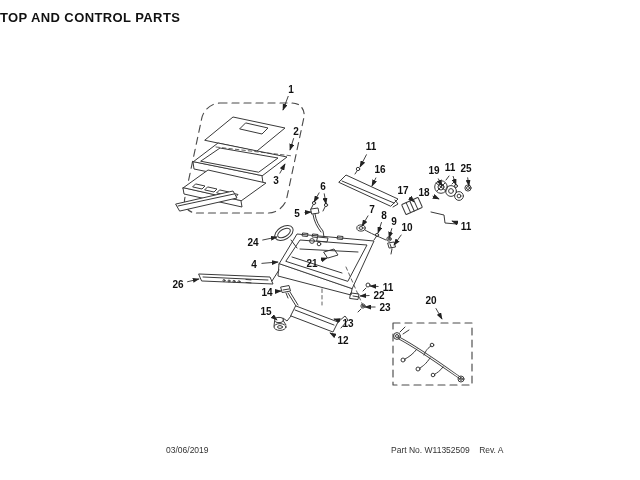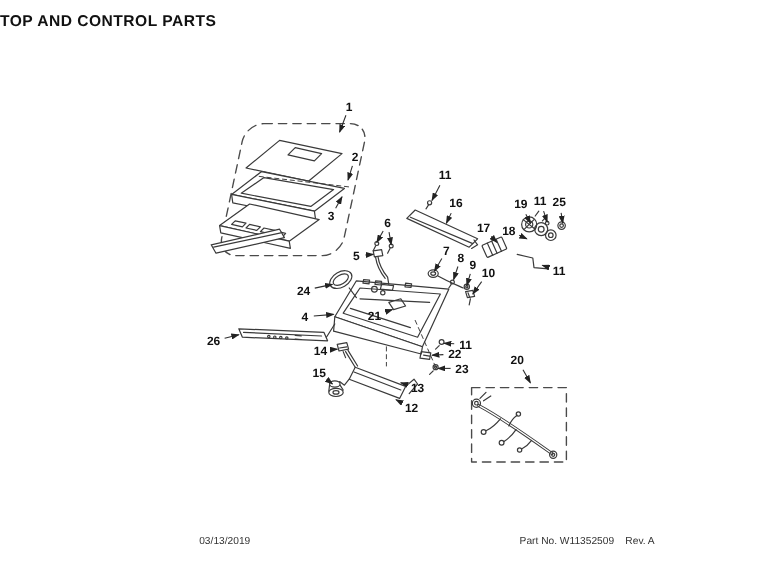--- a/index.html
+++ b/index.html
@@ -8,21 +8,21 @@
     background:#ffffff;font-family:"Liberation Sans",sans-serif;
   }
   .title{
     position:absolute;top:10px;left:0;right:0;text-align:left;
     font-size:13px;font-weight:bold;letter-spacing:.4px;color:#111;
   }
   .footer-date{
     position:absolute;left:166px;top:445px;font-size:8.5px;color:#333;
   }
   .footer-part{
-    position:absolute;left:391px;top:445px;font-size:8.5px;color:#333;white-space:nowrap;margin-left:42px;
+    position:absolute;left:391px;top:445px;font-size:8.5px;color:#333;white-space:nowrap;
   }
   .footer-part span{margin-right:7px;}
   svg.diagram{position:absolute;left:0;top:0;}
   .art path,.art line,.art rect,.art circle,.art ellipse,.art polyline{
     stroke:#3a3a3a;stroke-width:1;fill:none;stroke-linecap:round;stroke-linejoin:round;
   }
   .art .w{fill:#ffffff;}
   .art .dash{stroke-dasharray:7 5;stroke:#4a4a4a;stroke-width:1.15;}
   .art .dash2{stroke-dasharray:3.5 3;stroke-width:.8;}
   .art .thick{stroke-width:2.6;}
@@ -279,17 +279,17 @@
       <text x="266" y="314.5" class="callout-num">15</text>
       <line x1="338.9" y1="320.4" x2="334" y2="319" class="leader" marker-end="url(#arw)"></line>
       <text x="348" y="326.5" class="callout-num">13</text>
       <line x1="334.6" y1="335.5" x2="330" y2="333" class="leader" marker-end="url(#arw)"></line>
       <text x="343" y="343.5" class="callout-num">12</text>
       <line x1="435.8" y1="308.2" x2="442" y2="319" class="leader" marker-end="url(#arw)"></line>
       <text x="431" y="303.5" class="callout-num">20</text>
     </g>
 </svg>
 
-<div class="footer-date">03/13/2019</div>
+<div class="footer-date">03/06/2019</div>
 <div class="footer-part">
   <span>Part No. W11352509</span>
   <span>Rev. A</span>
 </div>
 
 </body></html>

